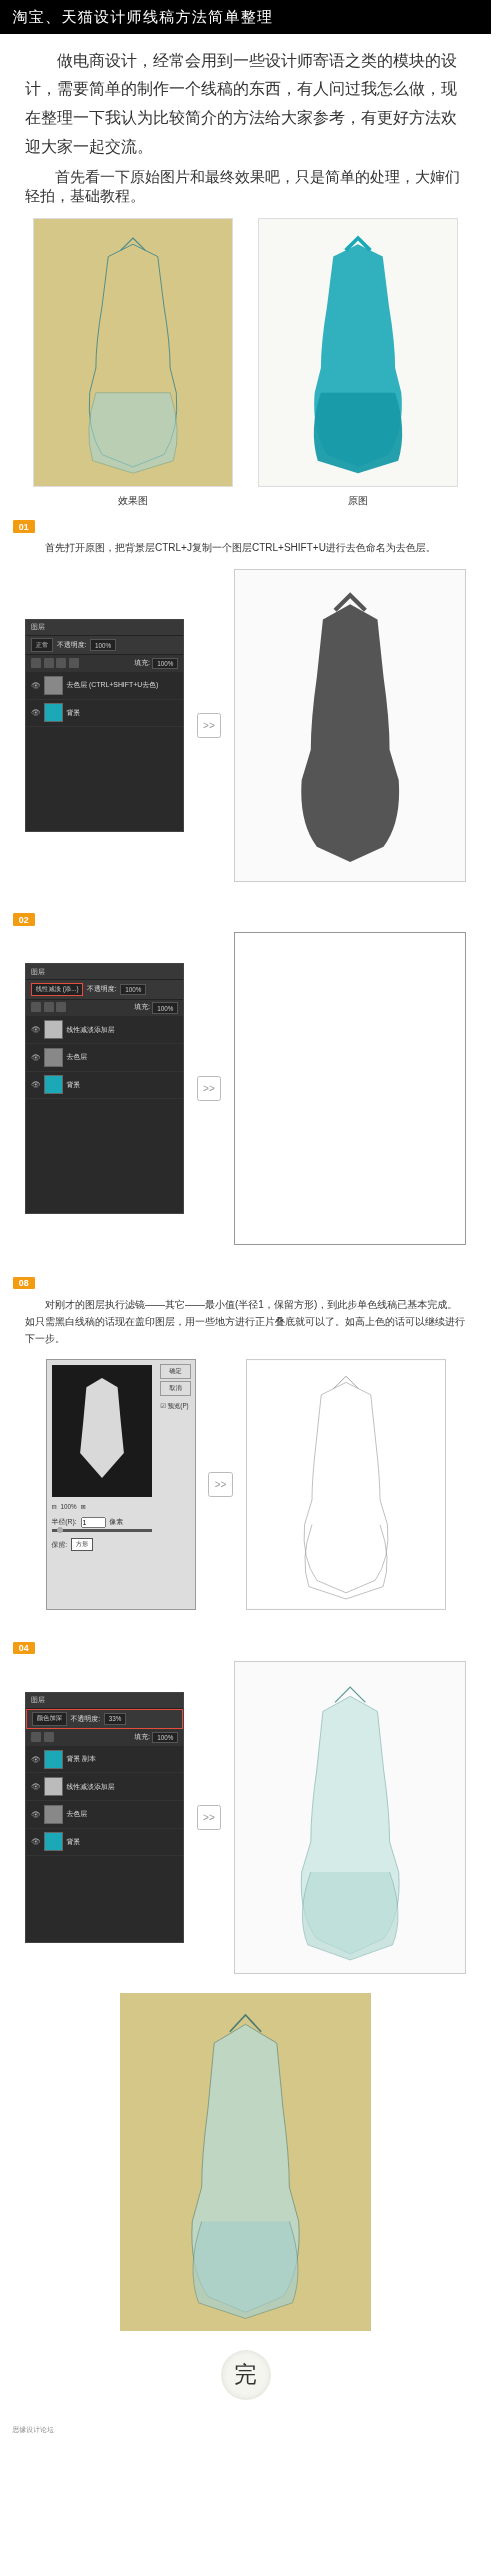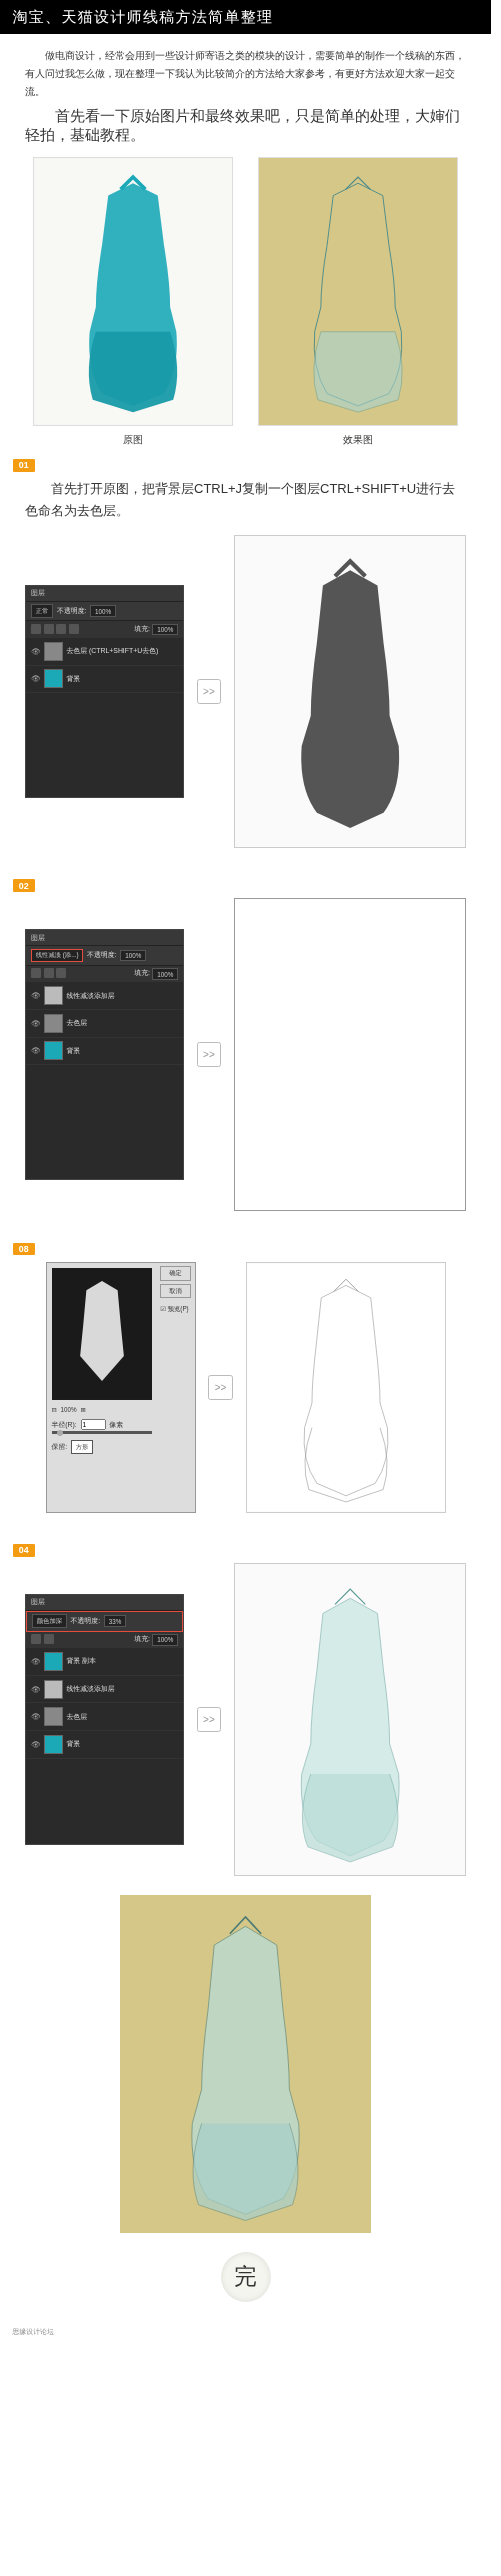--- a/index.html
+++ b/index.html
@@ -1,27 +1,27 @@
 <!DOCTYPE html>
 <html style="font-size:10px"><head>
 <meta charset="utf-8">
 <style>
 * { margin: 0; padding: 0; box-sizing: border-box; }
 body { background: #fff; font-family: "Microsoft YaHei", sans-serif; width: 501px; }
 .container { width: 491px; background: #fff; }
 .header-bar { background: #000; color: #fff; padding: 7.5px 12.5px; font-size: 15px; letter-spacing: 1.3px; }
-.intro-text { padding: 12.5px 25px 6.3px 25px; font-size: 10px; line-height: 1.8; color: #333; text-indent: 2em; }
+.intro-text { padding: 12.5px 25px 6.3px 25px; font-size: 16px; line-height: 1.8; color: #333; text-indent: 2em; }
 .sub-text { padding: 0 25px 12.5px 25px; font-size: 15px; color: #333; text-indent: 2em; }
 .compare-row { display: flex; justify-content: center; gap: 25px; padding: 0 25px; }
 .compare-item { text-align: center; }
 .img-placeholder { width: 200px; height: 269px; background: #f5f5f0; border: 0.6px solid #ddd; display: flex; align-items: center; justify-content: center; position: relative; }
 .dress-svg { width: 100%; height: 100%; }
 .compare-label { margin-top: 6.3px; font-size: 10px; color: #333; }
 .step-num { display: inline-block; background: #f39c12; color: #fff; padding: 1.3px 6.3px; font-size: 8.8px; font-weight: bold; margin: 12.5px 0 0 12.5px; border-radius: 1.3px; }
-.step-text { padding: 6.3px 25px; font-size: 13px; line-height: 1.7; color: #333; text-indent: 2em; }
+.step-text { padding: 6.3px 25px; font-size: 10px; line-height: 1.7; color: #333; text-indent: 2em; }
 .step-row { display: flex; align-items: center; justify-content: center; gap: 12.5px; padding: 6.3px 25px 19px 25px; }
 .ps-panel { width: 163px; height: 213px; background: #2a2a2a; border: 0.6px solid #444; position: relative; }
 .ps-panel-tall { height: 251px; }
 .ps-panel-sm { width: 150px; height: 251px; }
 .arrow { width: 25px; height: 25px; border: 1.3px solid #bbb; border-radius: 2.5px; display: flex; align-items: center; justify-content: center; color: #999; font-size: 10px; }
 .result-img { width: 238px; height: 313px; background: #fafafa; border: 0.6px solid #ccc; position: relative; }
 .result-img-sm { width: 200px; height: 251px; }
 .ps-header { background: #383838; color: #ccc; font-size: 6.9px; padding: 2.5px 5px; border-bottom: 0.6px solid #222; }
 .ps-toolbar { background: #383838; padding: 2.5px 5px; border-bottom: 0.6px solid #222; display: flex; gap: 3.8px; align-items: center; }
 .ps-dropdown { background: #222; color: #ccc; font-size: 6.3px; padding: 1.3px 3.8px; border: 0.6px solid #555; }
@@ -46,41 +46,41 @@
 <body>
 
 <div class="container">
   <div class="header-bar">淘宝、天猫设计师线稿方法简单整理</div>
 
   <p class="intro-text">做电商设计，经常会用到一些设计师寄语之类的模块的设计，需要简单的制作一个线稿的东西，有人问过我怎么做，现在整理一下我认为比较简介的方法给大家参考，有更好方法欢迎大家一起交流。</p>
   <p class="sub-text">首先看一下原始图片和最终效果吧，只是简单的处理，大婶们轻拍，基础教程。</p>
 
   <div class="compare-row">
     <div class="compare-item">
+      <div class="img-placeholder" style="background:#d4c788;">
+        <svg class="dress-svg" viewBox="0 0 320 430">
+          <rect width="320" height="430" fill="#d4c788"></rect>
+          <path d="M160 40 L120 60 L110 140 Q100 200 100 240 L90 280 Q85 340 110 380 L160 400 L210 380 Q235 340 230 280 L220 240 Q220 200 210 140 L200 60 Z" fill="none" stroke="#4a8a8a" stroke-width="1.5"></path>
+          <path d="M100 280 Q80 340 95 390 L160 410 L225 390 Q240 340 220 280 Z" fill="#a8d4ce" stroke="#4a8a8a" stroke-width="1" opacity="0.6"></path>
+          <path d="M140 50 L160 30 L180 50" stroke="#4a8a8a" stroke-width="2" fill="none"></path>
+        </svg>
+      </div>
+      <div class="compare-label">效果图</div>
+    </div>
+    <div class="compare-item">
       <div class="img-placeholder">
         <svg class="dress-svg" viewBox="0 0 320 430">
           <rect width="320" height="430" fill="#f8f8f5"></rect>
           <path d="M160 40 L120 60 L110 140 Q100 200 100 240 L90 280 Q85 340 110 380 L160 400 L210 380 Q235 340 230 280 L220 240 Q220 200 210 140 L200 60 Z" fill="#1ba9b8" opacity="0.9"></path>
           <path d="M100 280 Q80 340 95 390 L160 410 L225 390 Q240 340 220 280 Z" fill="#189aa8" opacity="0.95"></path>
           <path d="M140 50 L160 30 L180 50" stroke="#1ba9b8" stroke-width="6" fill="none"></path>
         </svg>
       </div>
       <div class="compare-label">原图</div>
     </div>
-    <div class="compare-item">
-      <div class="img-placeholder" style="background:#d4c788;">
-        <svg class="dress-svg" viewBox="0 0 320 430">
-          <rect width="320" height="430" fill="#d4c788"></rect>
-          <path d="M160 40 L120 60 L110 140 Q100 200 100 240 L90 280 Q85 340 110 380 L160 400 L210 380 Q235 340 230 280 L220 240 Q220 200 210 140 L200 60 Z" fill="none" stroke="#4a8a8a" stroke-width="1.5"></path>
-          <path d="M100 280 Q80 340 95 390 L160 410 L225 390 Q240 340 220 280 Z" fill="#a8d4ce" stroke="#4a8a8a" stroke-width="1" opacity="0.6"></path>
-          <path d="M140 50 L160 30 L180 50" stroke="#4a8a8a" stroke-width="2" fill="none"></path>
-        </svg>
-      </div>
-      <div class="compare-label">效果图</div>
-    </div>
   </div>
 
   
   <div class="step-num">01</div>
   <p class="step-text">首先打开原图，把背景层CTRL+J复制一个图层CTRL+SHIFT+U进行去色命名为去色层。</p>
   <div class="step-row">
     <div class="ps-panel">
       <div class="ps-header">图层</div>
       <div class="ps-toolbar">
         <span class="ps-dropdown">正常</span>
@@ -150,20 +150,21 @@
         <div class="ps-layer-thumb" style="background:#1ba9b8"></div>
         <span class="ps-layer-name">背景</span>
       </div>
     </div>
     <div class="arrow">&gt;&gt;</div>
     <div class="result-img" style="background:#fff;border:0.6px solid #999;"></div>
   </div>
 
   
   <div class="step-num">08</div>
+  <p class="step-text">对刚才的图层执行滤镜——其它——最小值(半径1，保留方形)，到此步单色线稿已基本完成。如只需黑白线稿的话现在盖印图层，用一些地方进行正片叠底就可以了。如高上色的话可以继续进行下一步。</p>
   <div class="step-row">
     <div class="ps-panel-sm" style="background:#ddd;border:0.6px solid #999;display:flex;">
       <div style="flex:1;padding:5px;">
         <div style="width:100px;height:132px;background:#222;margin-bottom:5px;">
           <svg viewBox="0 0 160 210" style="width:100%;height:100%">
             <rect width="160" height="210" fill="#1a1a1a"></rect>
             <path d="M80 20 L55 35 L50 90 L45 140 L80 180 L115 140 L110 90 L105 35 Z" fill="#eee" opacity="0.9"></path>
           </svg>
         </div>
         <div class="slider-row" style="color:#333">

